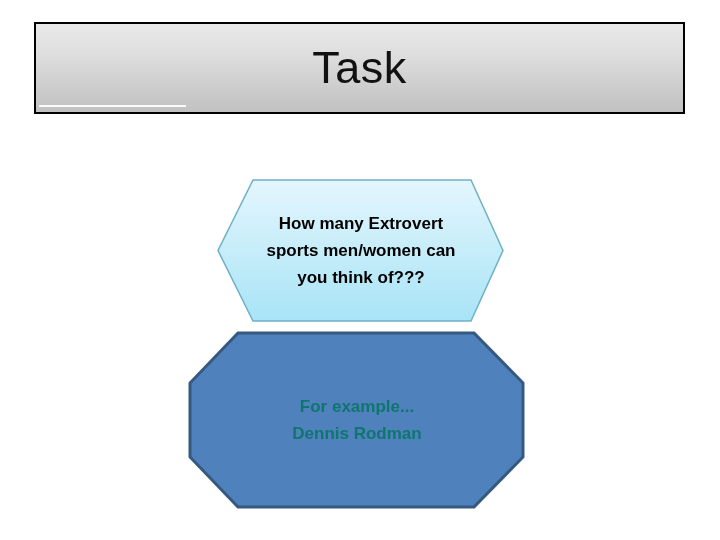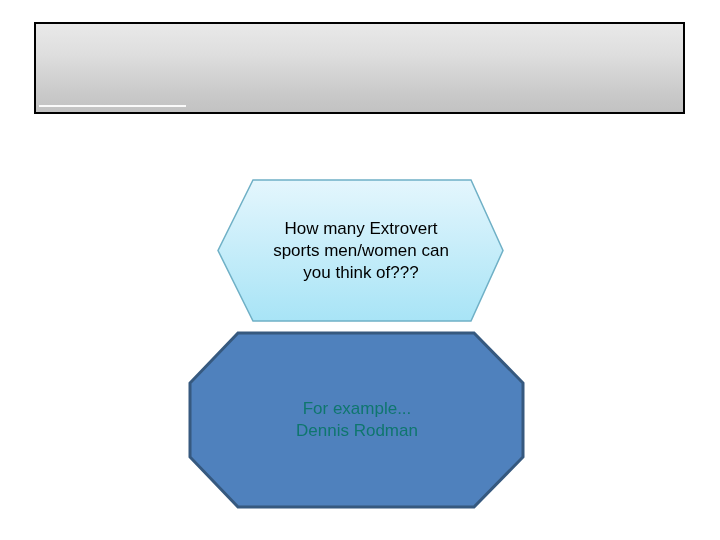--- a/index.html
+++ b/index.html
@@ -65,23 +65,23 @@
   }
 
   
   .shape-text {
     position: absolute;
     display: flex;
     align-items: center;
     justify-content: center;
     text-align: center;
     white-space: pre-line;
-    font-weight: 400;
+    font-weight: 700;
     font-size: 17px;
-    line-height: 22px;
+    line-height: 27px;
     pointer-events: none;
   }
   .hex-text {
     left: 218px;
     top: 180px;
     width: 286px;
     height: 141px;
     color: #000000;
   }
   .oct-text {
@@ -91,20 +91,21 @@
     height: 176px;
     color: #0f766e;
   }
 </style>
 </head>
 <body>
 
 <div class="slide">
 
   <div class="title-bar">
+    <h1 class="title-text">Task</h1>
     <div class="title-underline"></div>
   </div>
 
   <svg class="shape-layer" width="720" height="540" viewBox="0 0 720 540">
     <defs>
       <linearGradient id="hexGrad" x1="0" y1="0" x2="0" y2="1">
         <stop offset="0" stop-color="#e4f6fd"></stop>
         <stop offset="1" stop-color="#a8e4f6"></stop>
       </linearGradient>
     </defs>

